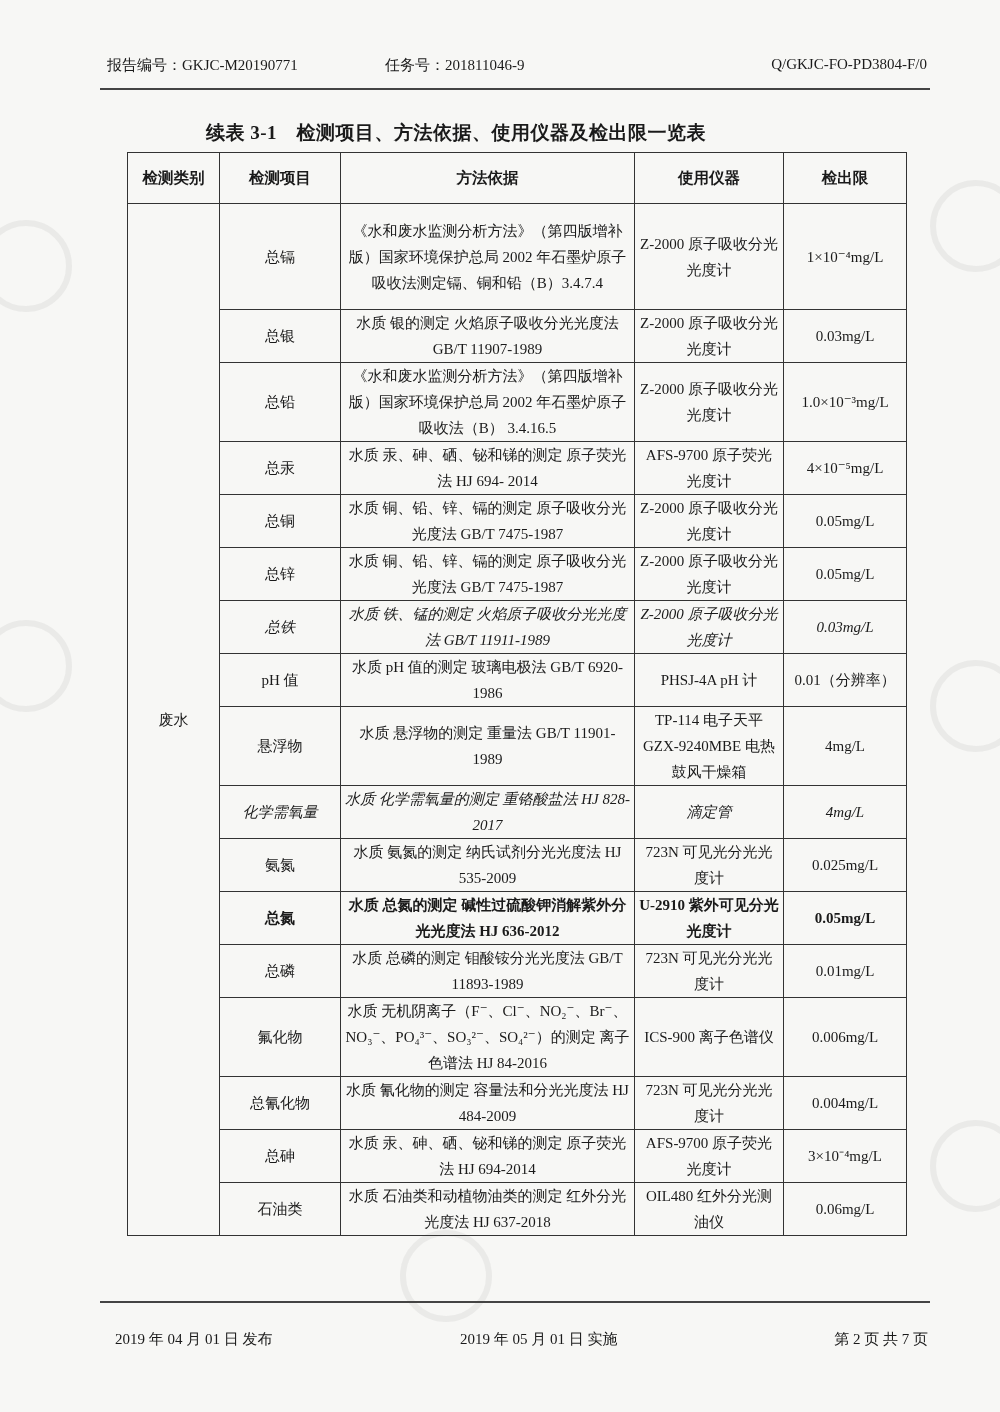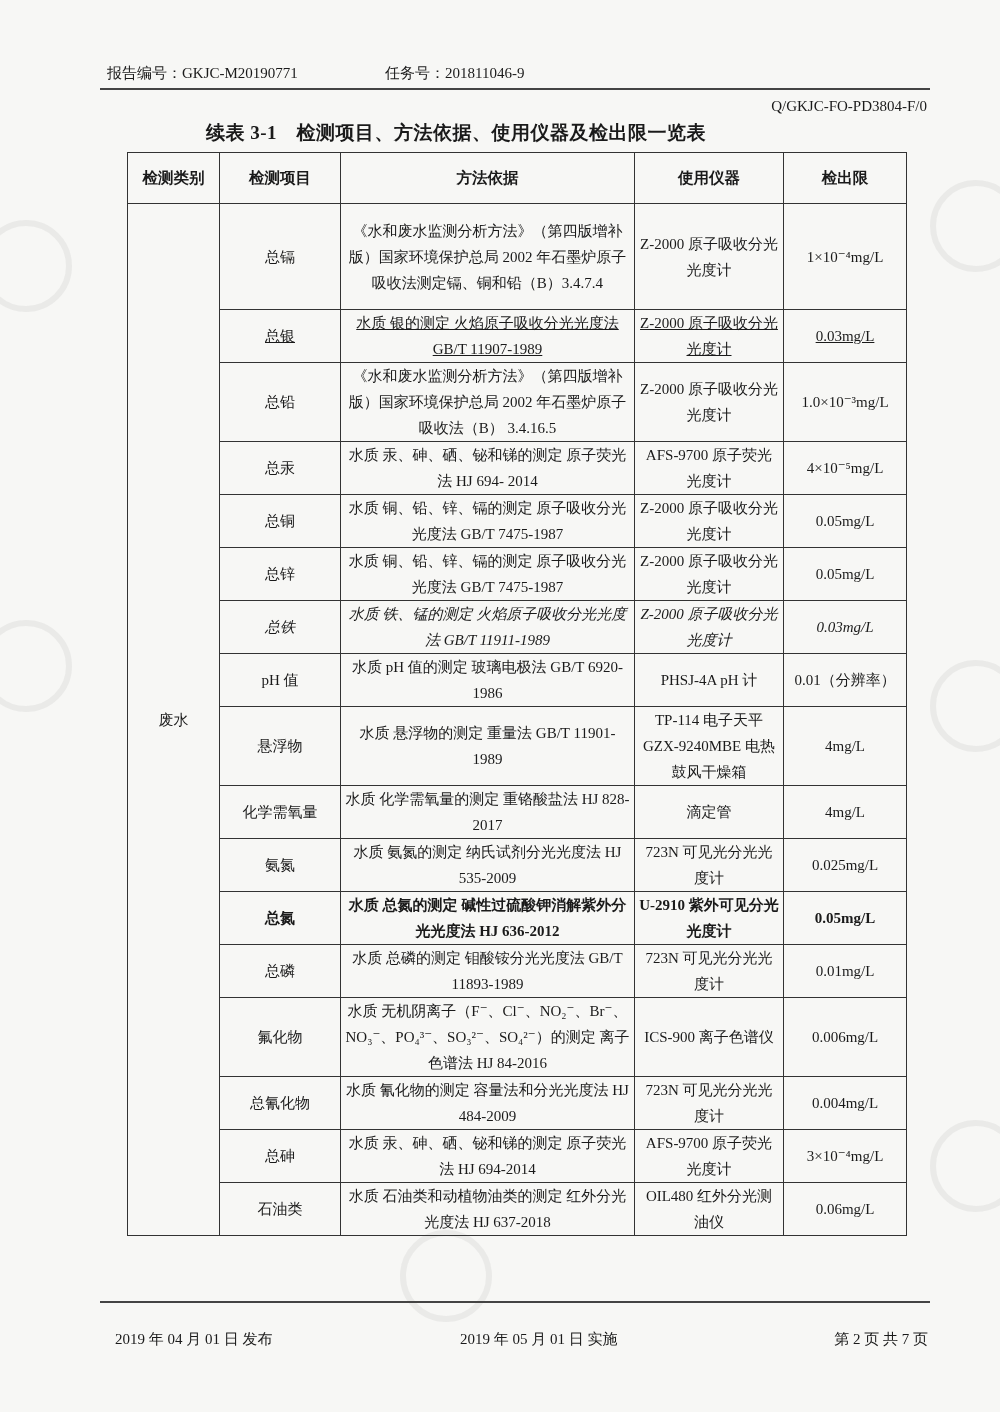--- a/index.html
+++ b/index.html
@@ -1,22 +1,22 @@
 <!DOCTYPE html>
 <html><head>
 <meta charset="utf-8">
 <style>
   html, body { margin:0; padding:0; background:#f7f7f5; }
   body { width:1000px; height:1412px; position:relative; overflow:hidden;
          font-family:"Liberation Serif","DejaVu Serif",serif; color:#1a1a1a; }
-  .hdr { position:absolute; left:107px; top:64px; width:820px; height:22px;
+  .hdr { position:absolute; left:107px; top:56px; width:820px; height:22px;
          font-size:15px; }
   .hdr .l1 { position:absolute; left:0; top:0; }
   .hdr .l2 { position:absolute; left:278px; top:0; }
-  .hdr .r { position:absolute; right:0; top:0;margin-top:34px; }
+  .hdr .r { position:absolute; right:0; top:0; }
   .hdr-line { position:absolute; left:100px; top:88px; width:830px; height:2px; background:#444; }
   .title { position:absolute; left:0; width:912px; top:120px; text-align:center;
            font-size:19px; font-weight:bold; letter-spacing:0.5px; }
   table { position:absolute; left:127px; top:152px; width:779px; border-collapse:collapse;
           font-size:15px; table-layout:fixed; }
   td, th { border:1.3px solid #333; text-align:center; vertical-align:middle; padding:0 4px;
            line-height:26px; }
   th { font-weight:bold; height:50px; font-size:15.5px; }
   .foot-line { position:absolute; left:100px; top:1301px; width:830px; height:2px; background:#444; }
   .foot { position:absolute; top:1307px; font-size:15px;margin-top:23px; }
@@ -60,21 +60,21 @@
     </tr>
   </thead>
   <tbody id="tbody">
       <tr style="height: 106px;">
         <td rowspan="17">废水</td>
         <td>总镉</td>
         <td>《水和废水监测分析方法》（第四版增补版）国家环境保护总局 2002 年石墨炉原子吸收法测定镉、铜和铅（B）3.4.7.4</td>
         <td>Z-2000 原子吸收分光光度计</td>
         <td>1×10⁻⁴mg/L</td>
       </tr>
-      <tr style="height: 53px; text-decoration: underline;">
+      <tr style="height: 53px;">
         <td>总银</td>
         <td>水质 银的测定 火焰原子吸收分光光度法 GB/T 11907-1989</td>
         <td>Z-2000 原子吸收分光光度计</td>
         <td>0.03mg/L</td>
       </tr>
       <tr style="height: 79px;">
         <td>总铅</td>
         <td>《水和废水监测分析方法》（第四版增补版）国家环境保护总局 2002 年石墨炉原子吸收法（B） 3.4.16.5</td>
         <td>Z-2000 原子吸收分光光度计</td>
         <td>1.0×10⁻³mg/L</td>
@@ -108,21 +108,21 @@
         <td>水质 pH 值的测定 玻璃电极法 GB/T 6920-1986</td>
         <td>PHSJ-4A pH 计</td>
         <td>0.01（分辨率）</td>
       </tr>
       <tr style="height: 79px;">
         <td>悬浮物</td>
         <td>水质 悬浮物的测定 重量法 GB/T 11901-1989</td>
         <td>TP-114 电子天平 GZX-9240MBE 电热鼓风干燥箱</td>
         <td>4mg/L</td>
       </tr>
-      <tr style="height: 53px;">
+      <tr style="height: 53px; font-style: italic;">
         <td>化学需氧量</td>
         <td>水质 化学需氧量的测定 重铬酸盐法 HJ 828-2017</td>
         <td>滴定管</td>
         <td>4mg/L</td>
       </tr>
       <tr style="height: 53px;">
         <td>氨氮</td>
         <td>水质 氨氮的测定 纳氏试剂分光光度法 HJ 535-2009</td>
         <td>723N 可见光分光光度计</td>
         <td>0.025mg/L</td>
@@ -144,21 +144,21 @@
         <td>水质 无机阴离子（F⁻、Cl⁻、NO₂⁻、Br⁻、NO₃⁻、PO₄³⁻、SO₃²⁻、SO₄²⁻）的测定 离子色谱法 HJ 84-2016</td>
         <td>ICS-900 离子色谱仪</td>
         <td>0.006mg/L</td>
       </tr>
       <tr style="height: 53px;">
         <td>总氰化物</td>
         <td>水质 氰化物的测定 容量法和分光光度法 HJ 484-2009</td>
         <td>723N 可见光分光光度计</td>
         <td>0.004mg/L</td>
       </tr>
-      <tr style="height: 53px;">
+      <tr style="height: 53px; font-family: Liberation Serif, serif;">
         <td>总砷</td>
         <td>水质 汞、砷、硒、铋和锑的测定 原子荧光法 HJ 694-2014</td>
         <td>AFS-9700 原子荧光光度计</td>
         <td>3×10⁻⁴mg/L</td>
       </tr>
       <tr style="height: 53px;">
         <td>石油类</td>
         <td>水质 石油类和动植物油类的测定 红外分光光度法 HJ 637-2018</td>
         <td>OIL480 红外分光测油仪</td>
         <td>0.06mg/L</td>

